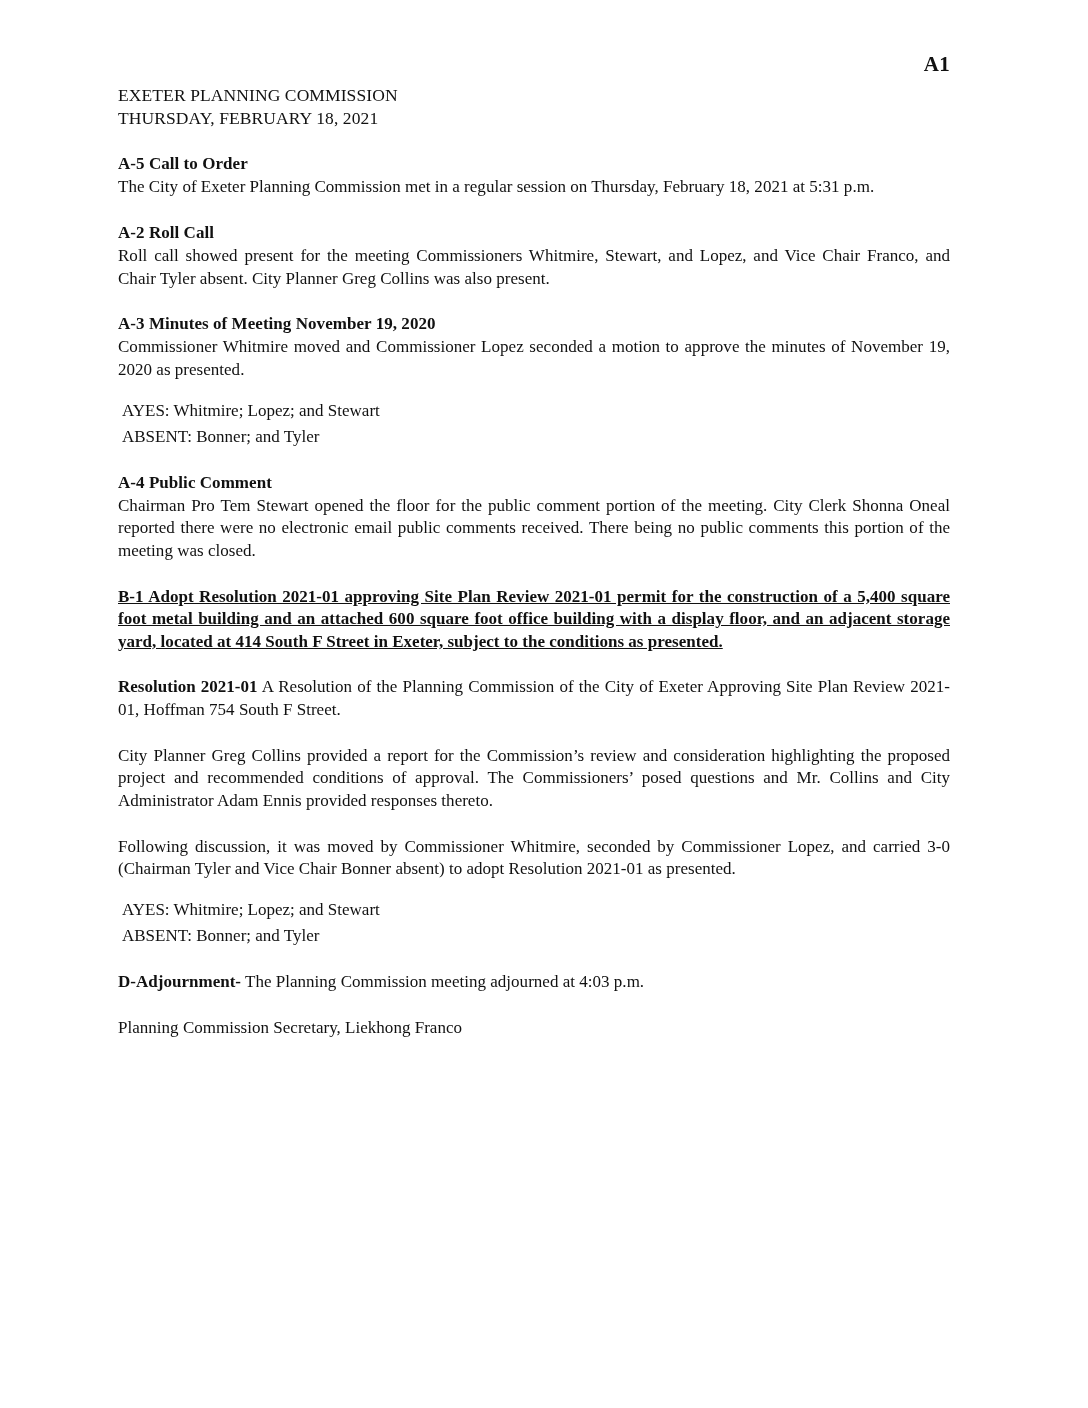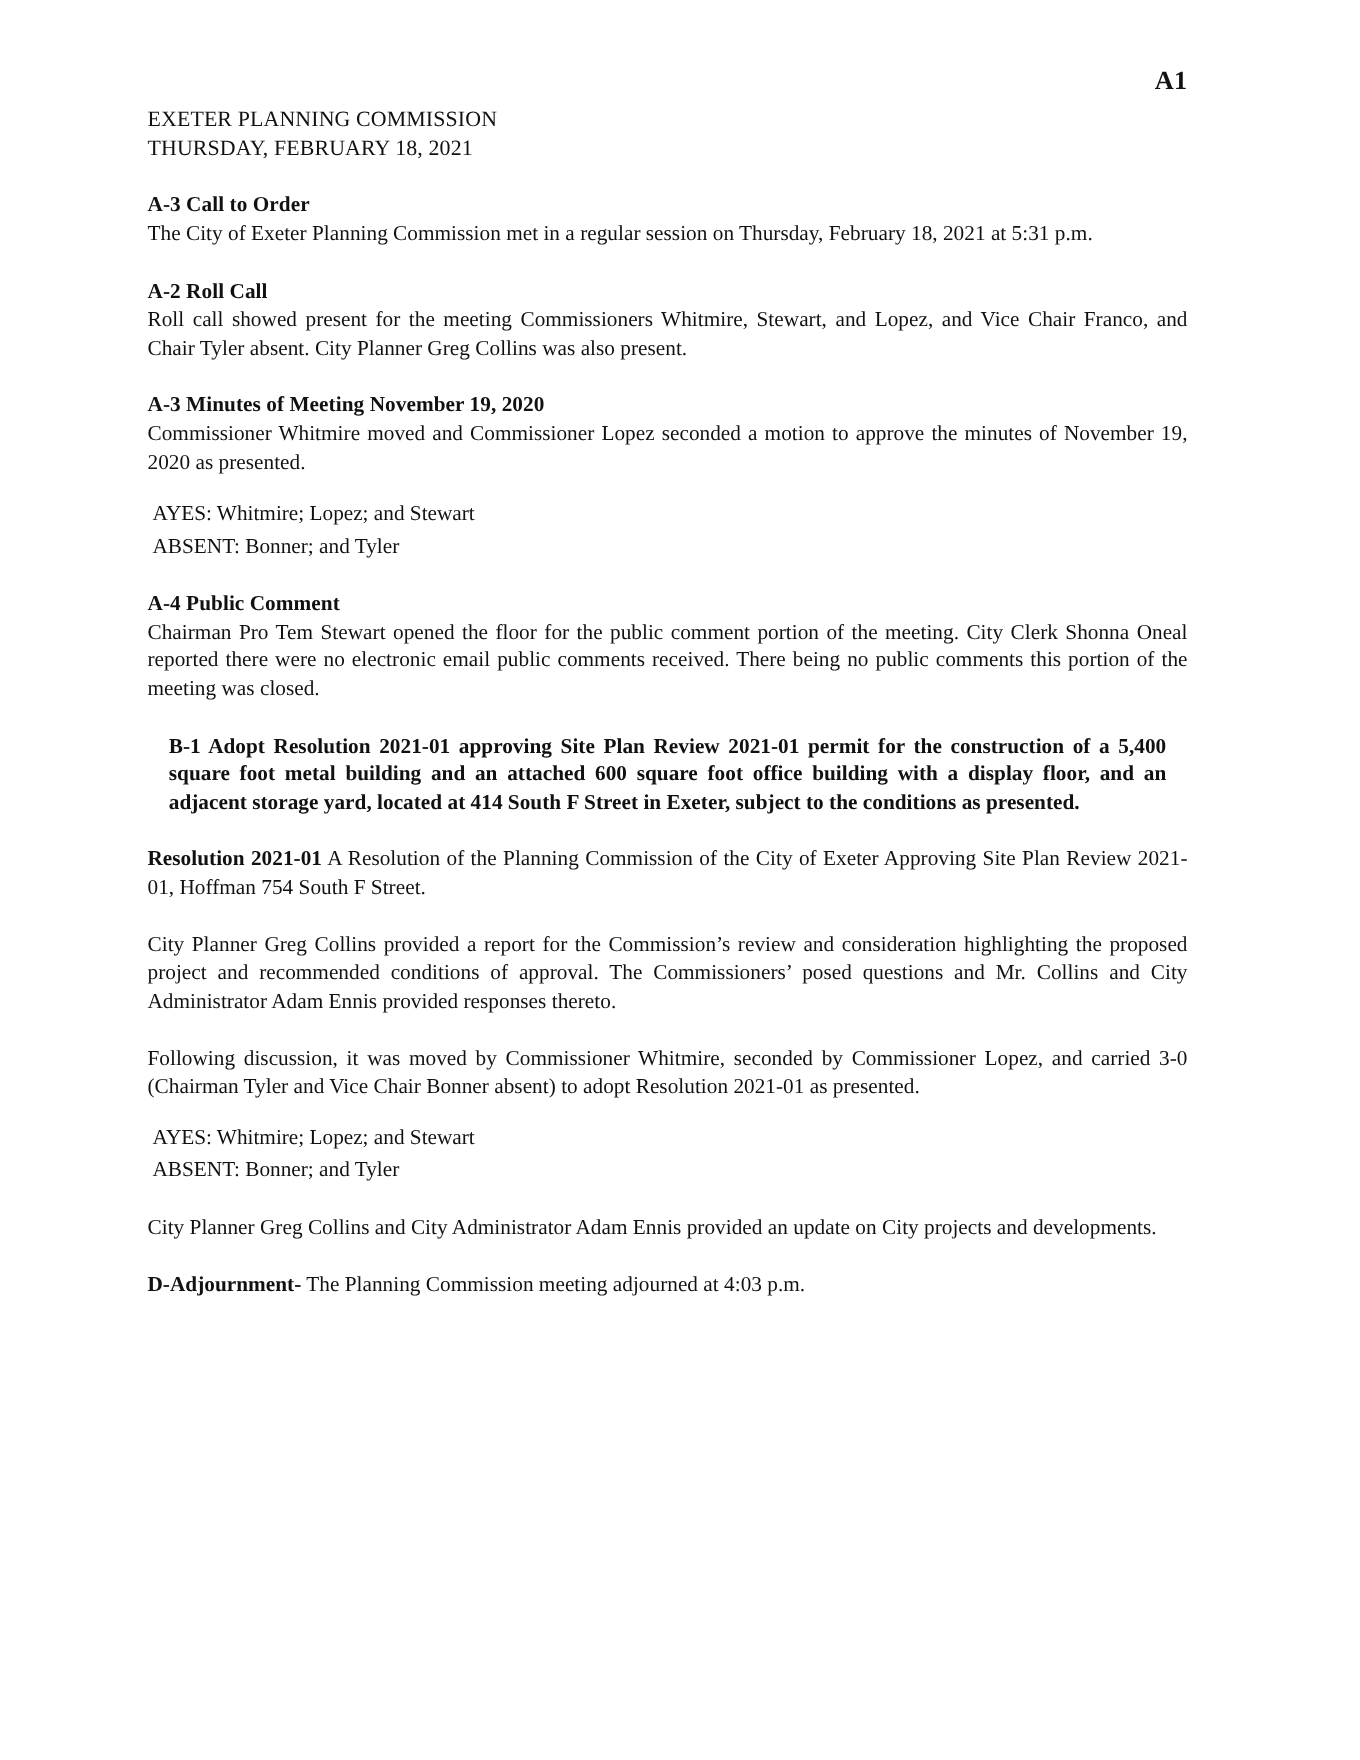--- a/index.html
+++ b/index.html
@@ -57,26 +57,27 @@
     margin: 0;
     font-size: 17px;
     line-height: 1.33;
     text-align: justify;
     text-justify: inter-word;
     letter-spacing: 0.02px;
   }
   p.body-text.nojust { text-align: left; }
 
   p.bold-block {
-    margin: 17px;
+    margin: 0;
     font-size: 17px;
     line-height: 1.33;
     font-weight: bold;
     text-align: justify;
     letter-spacing: 0.02px;
+    text-decoration: underline;
   }
   .vote-line {
     margin: 4px;
     font-size: 17px;
     line-height: 1.33;
   }
   .lead-bold { font-weight: bold; }
   .gap-sm { height: 14px; }
 </style>
 </head>
@@ -86,21 +87,21 @@
   <div class="content">
 
     <div class="folio">A1</div>
 
     <div class="doc-title">
       <div>EXETER PLANNING COMMISSION</div>
       <div>THURSDAY, FEBRUARY 18, 2021</div>
     </div>
 
     <div class="blk">
-      <h2 class="sec-head">A-3 Call to Order</h2>
+      <h2 class="sec-head">A-5 Call to Order</h2>
       <p class="body-text nojust">The City of Exeter Planning Commission met in a regular session on Thursday, February 18, 2021 at 5:31 p.m.</p>
     </div>
 
     <div class="blk">
       <h2 class="sec-head">A-2 Roll Call</h2>
       <p class="body-text">Roll call showed present for the meeting Commissioners Whitmire, Stewart, and Lopez, and Vice Chair Franco, and Chair Tyler absent. City Planner Greg Collins was also present.</p>
     </div>
 
     <div class="blk">
       <h2 class="sec-head">A-3 Minutes of Meeting November 19, 2020</h2>
@@ -128,21 +129,20 @@
     </div>
 
     <div class="blk">
       <p class="body-text">Following discussion, it was moved by Commissioner Whitmire, seconded by Commissioner Lopez, and carried 3-0 (Chairman Tyler and Vice Chair Bonner absent) to adopt Resolution 2021-01 as presented.</p>
       <div class="gap-sm"></div>
       <p class="vote-line">AYES: Whitmire; Lopez; and Stewart</p>
       <p class="vote-line">ABSENT: Bonner; and Tyler</p>
     </div>
 
     <div class="blk">
-      <p class="body-text">City Planner Greg Collins and City Administrator Adam Ennis provided an update on City projects and developments.</p>
     </div>
 
     <div class="blk">
       <p class="body-text nojust"><span class="lead-bold">D-Adjournment-</span><span> The Planning Commission meeting adjourned at 4:03 p.m.</span></p>
     </div>
 
     <div class="blk">
       <p class="body-text nojust">Planning Commission Secretary, Liekhong Franco</p>
     </div>
 

